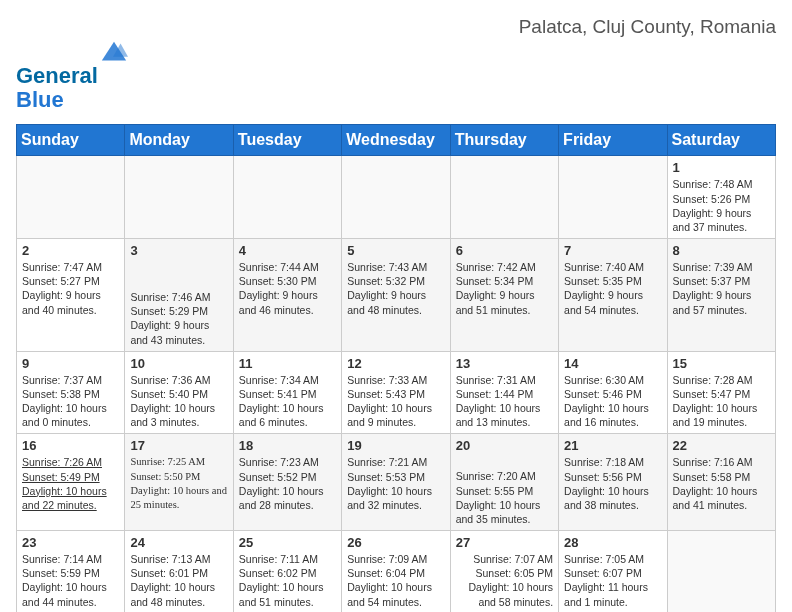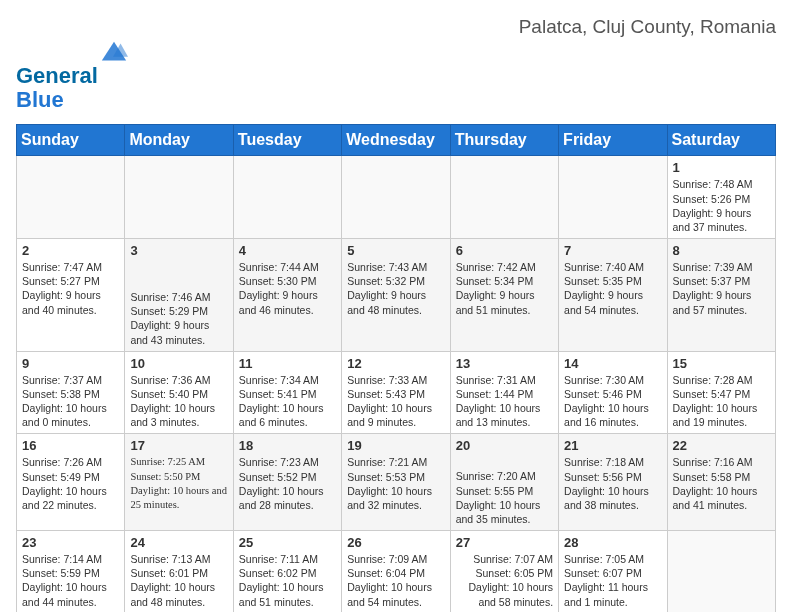--- a/index.html
+++ b/index.html
@@ -205,35 +205,35 @@
 Daylight: 10 hours and 9 minutes.</div>
         </td>
         <td>
           <span class="day-num">13</span>
           <div class="cell-content" style="white-space: pre-line;">Sunrise: 7:31 AM
 Sunset: 1:44 PM
 Daylight: 10 hours and 13 minutes.</div>
         </td>
         <td>
           <span class="day-num">14</span>
-          <div class="cell-content" style="white-space: pre-line;">Sunrise: 7:30 AM
+          <div class="cell-content" style="white-space: pre-line;">Sunrise: 6:30 AM
 Sunset: 5:46 PM
 Daylight: 10 hours and 16 minutes.</div>
         </td>
         <td>
           <span class="day-num">15</span>
           <div class="cell-content" style="white-space: pre-line;">Sunrise: 7:28 AM
 Sunset: 5:47 PM
 Daylight: 10 hours and 19 minutes.</div>
         </td>
       </tr>
       <tr>
         <td>
           <span class="day-num">16</span>
-          <div class="cell-content" style="white-space: pre-line;">Sunrise: 7:26 AM
+          <div class="cell-content" style="white-space: pre-line; text-decoration: underline;">Sunrise: 7:26 AM
 Sunset: 5:49 PM
 Daylight: 10 hours and 22 minutes.</div>
         </td>
         <td>
           <span class="day-num">17</span>
           <div class="cell-content" style="white-space: pre-line; font-family: Liberation Serif, serif;">Sunrise: 7:25 AM
 Sunset: 5:50 PM
 Daylight: 10 hours and 25 minutes.</div>
         </td>
         <td>

